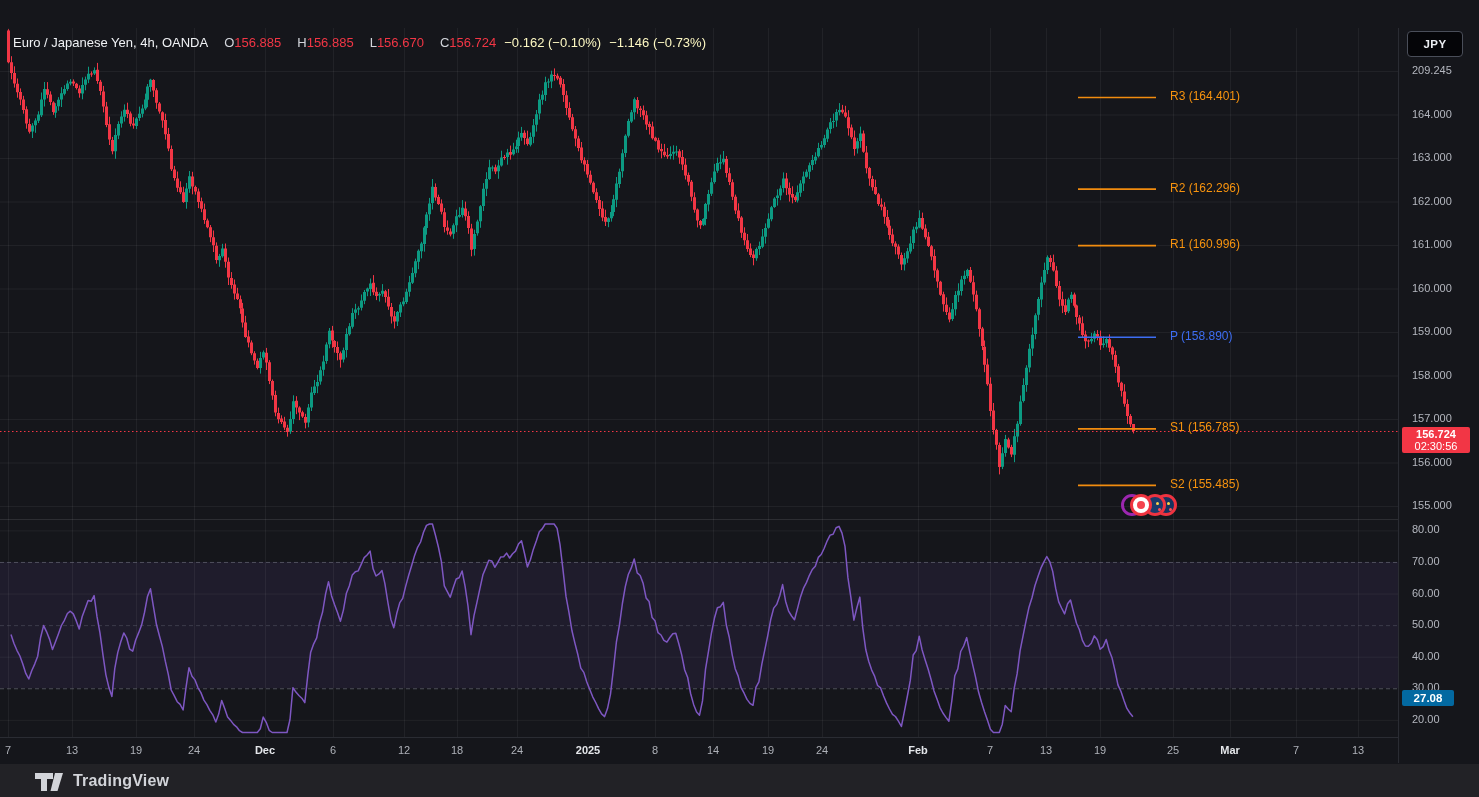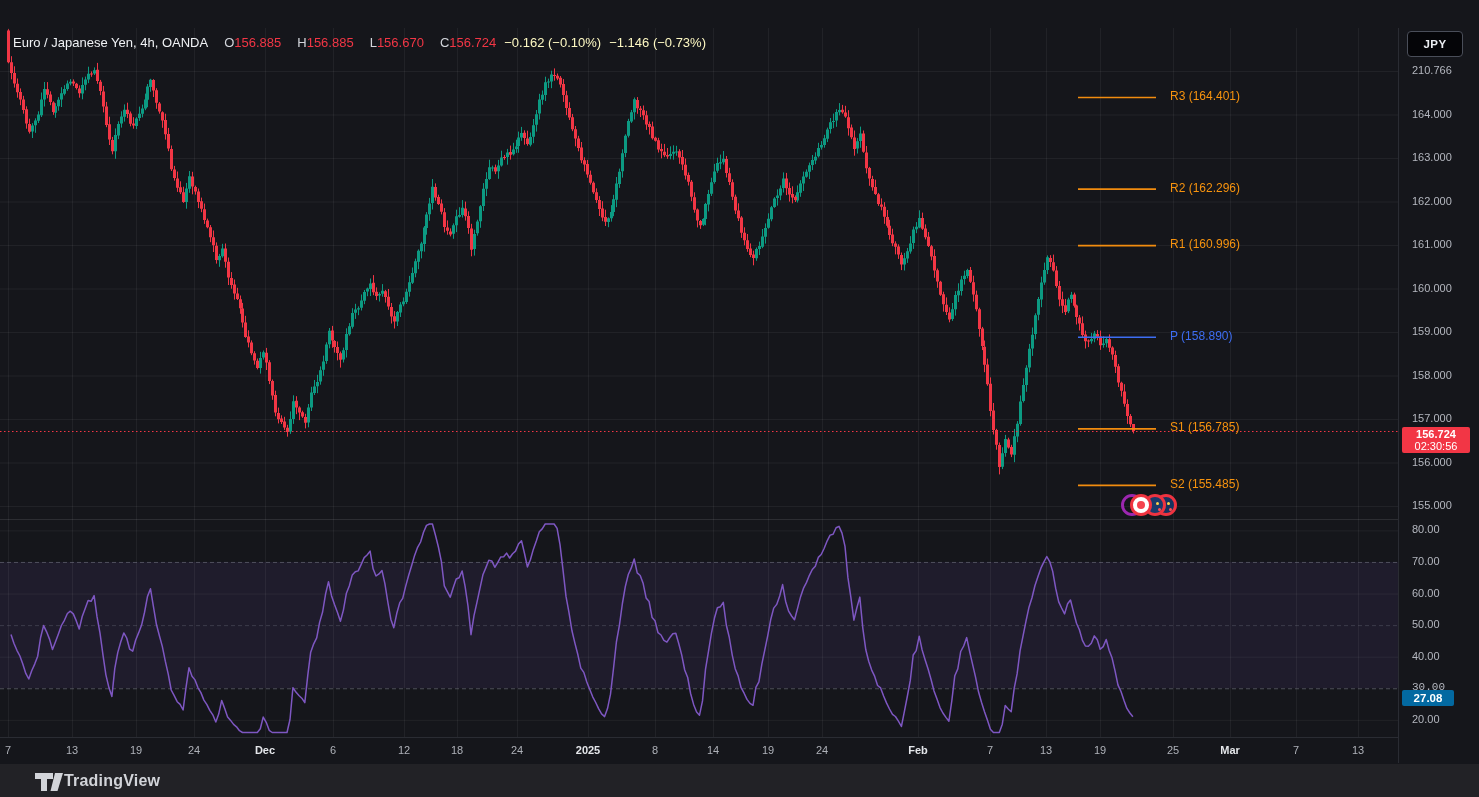--- a/index.html
+++ b/index.html
@@ -38,21 +38,21 @@
   .em.target{left:14px;border:3px solid #ef3340;background:#fff;z-index:4;}
   .em.target i{position:absolute;left:4px;top:4px;width:8px;height:8px;border-radius:50%;
        background:#f4434f;display:block;}
   .em.blue{border:3px solid #ef3340;background:#1a3a6b;}
   .em.b1{left:28px;z-index:2;}
   .em.b2{left:39px;z-index:1;background:#16335f;}
   .em.blue::after{content:"";position:absolute;width:3px;height:3px;border-radius:50%;
        background:#ffd24a;left:9px;top:5px;box-shadow:2px 6px 0 #ff5252;}
   .footer{position:absolute;top:763px;left:0;width:1479px;height:34px;background:#222226;
        border-top:1px solid #37373c;display:flex;align-items:center;padding-left:34px;
-       box-sizing:border-box;}
+       box-sizing:border-box;gap:9px;}
   .logo-text{font-size:16px;font-weight:600;color:#d2d4d9;letter-spacing:.2px;}
 </style>
 </head>
 <body>
 
 <div id="app">
 
 
   <div class="chart-area">
     <svg id="chart-svg" width="1398" height="709">
@@ -130,21 +130,21 @@
       <span class="em target">
           <i></i>
         </span>
       <span class="em blue b1"></span>
       <span class="em blue b2"></span>
     </div>
 
     <div class="right-axis">
       <div class="jpy-badge">JPY</div>
       <div id="price-ticks">
-          <div class="tick" style="top: 36px;">210.766</div>
+          <div class="tick" style="top: 36px;">209.245</div>
           <div class="tick" style="top: 79.5px;">164.000</div>
           <div class="tick" style="top: 123px;">163.000</div>
           <div class="tick" style="top: 166.5px;">162.000</div>
           <div class="tick" style="top: 210px;">161.000</div>
           <div class="tick" style="top: 253.5px;">160.000</div>
           <div class="tick" style="top: 297px;">159.000</div>
           <div class="tick" style="top: 340.5px;">158.000</div>
           <div class="tick" style="top: 384px;">157.000</div>
           <div class="tick" style="top: 427.5px;">156.000</div>
           <div class="tick" style="top: 471px;">155.000</div>
@@ -152,21 +152,21 @@
       <div class="price-badge">
         <div class="p">156.724</div>
         <div>02:30:56</div>
       </div>
       <div id="rsi-ticks">
           <div class="tick" style="top: 495.36px;">80.00</div>
           <div class="tick" style="top: 526.94px;">70.00</div>
           <div class="tick" style="top: 558.52px;">60.00</div>
           <div class="tick" style="top: 590.1px;">50.00</div>
           <div class="tick" style="top: 621.68px;">40.00</div>
-          <div class="tick" style="top: 653.26px; font-family: Liberation Mono, monospace;">30.00</div>
+          <div class="tick" style="top: 653.26px;">30.00</div>
           <div class="tick" style="top: 684.84px;">20.00</div>
         </div>
       <div class="rsi-badge">27.08</div>
     </div>
 
     <div class="time-axis">
       <div id="time-ticks">
           <div class="time-tick" style="left: 8px;">7</div>
           <div class="time-tick" style="left: 72px;">13</div>
           <div class="time-tick" style="left: 136px;">19</div>

